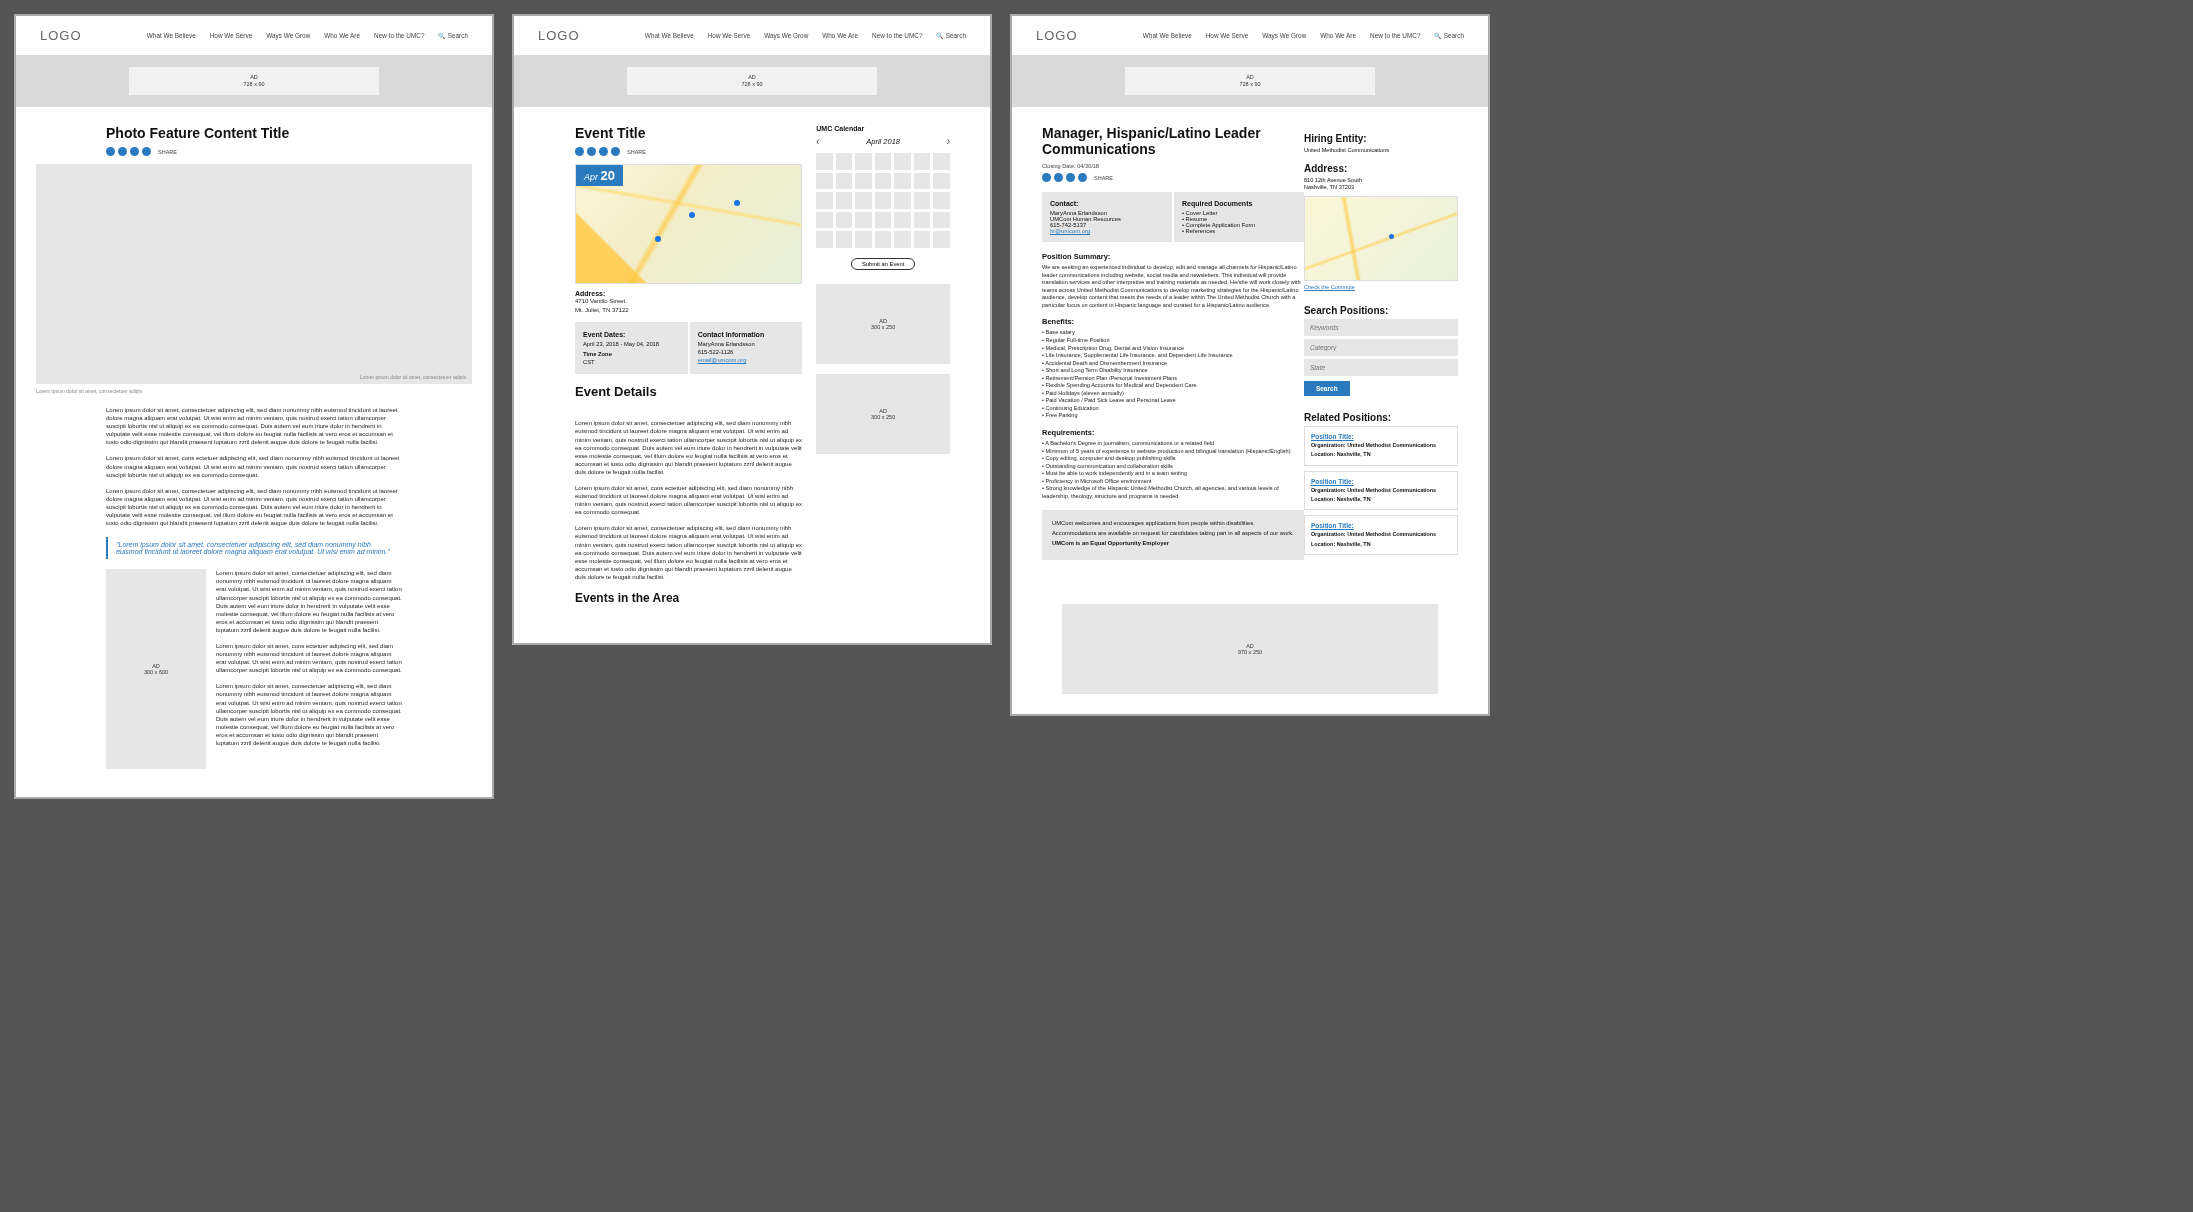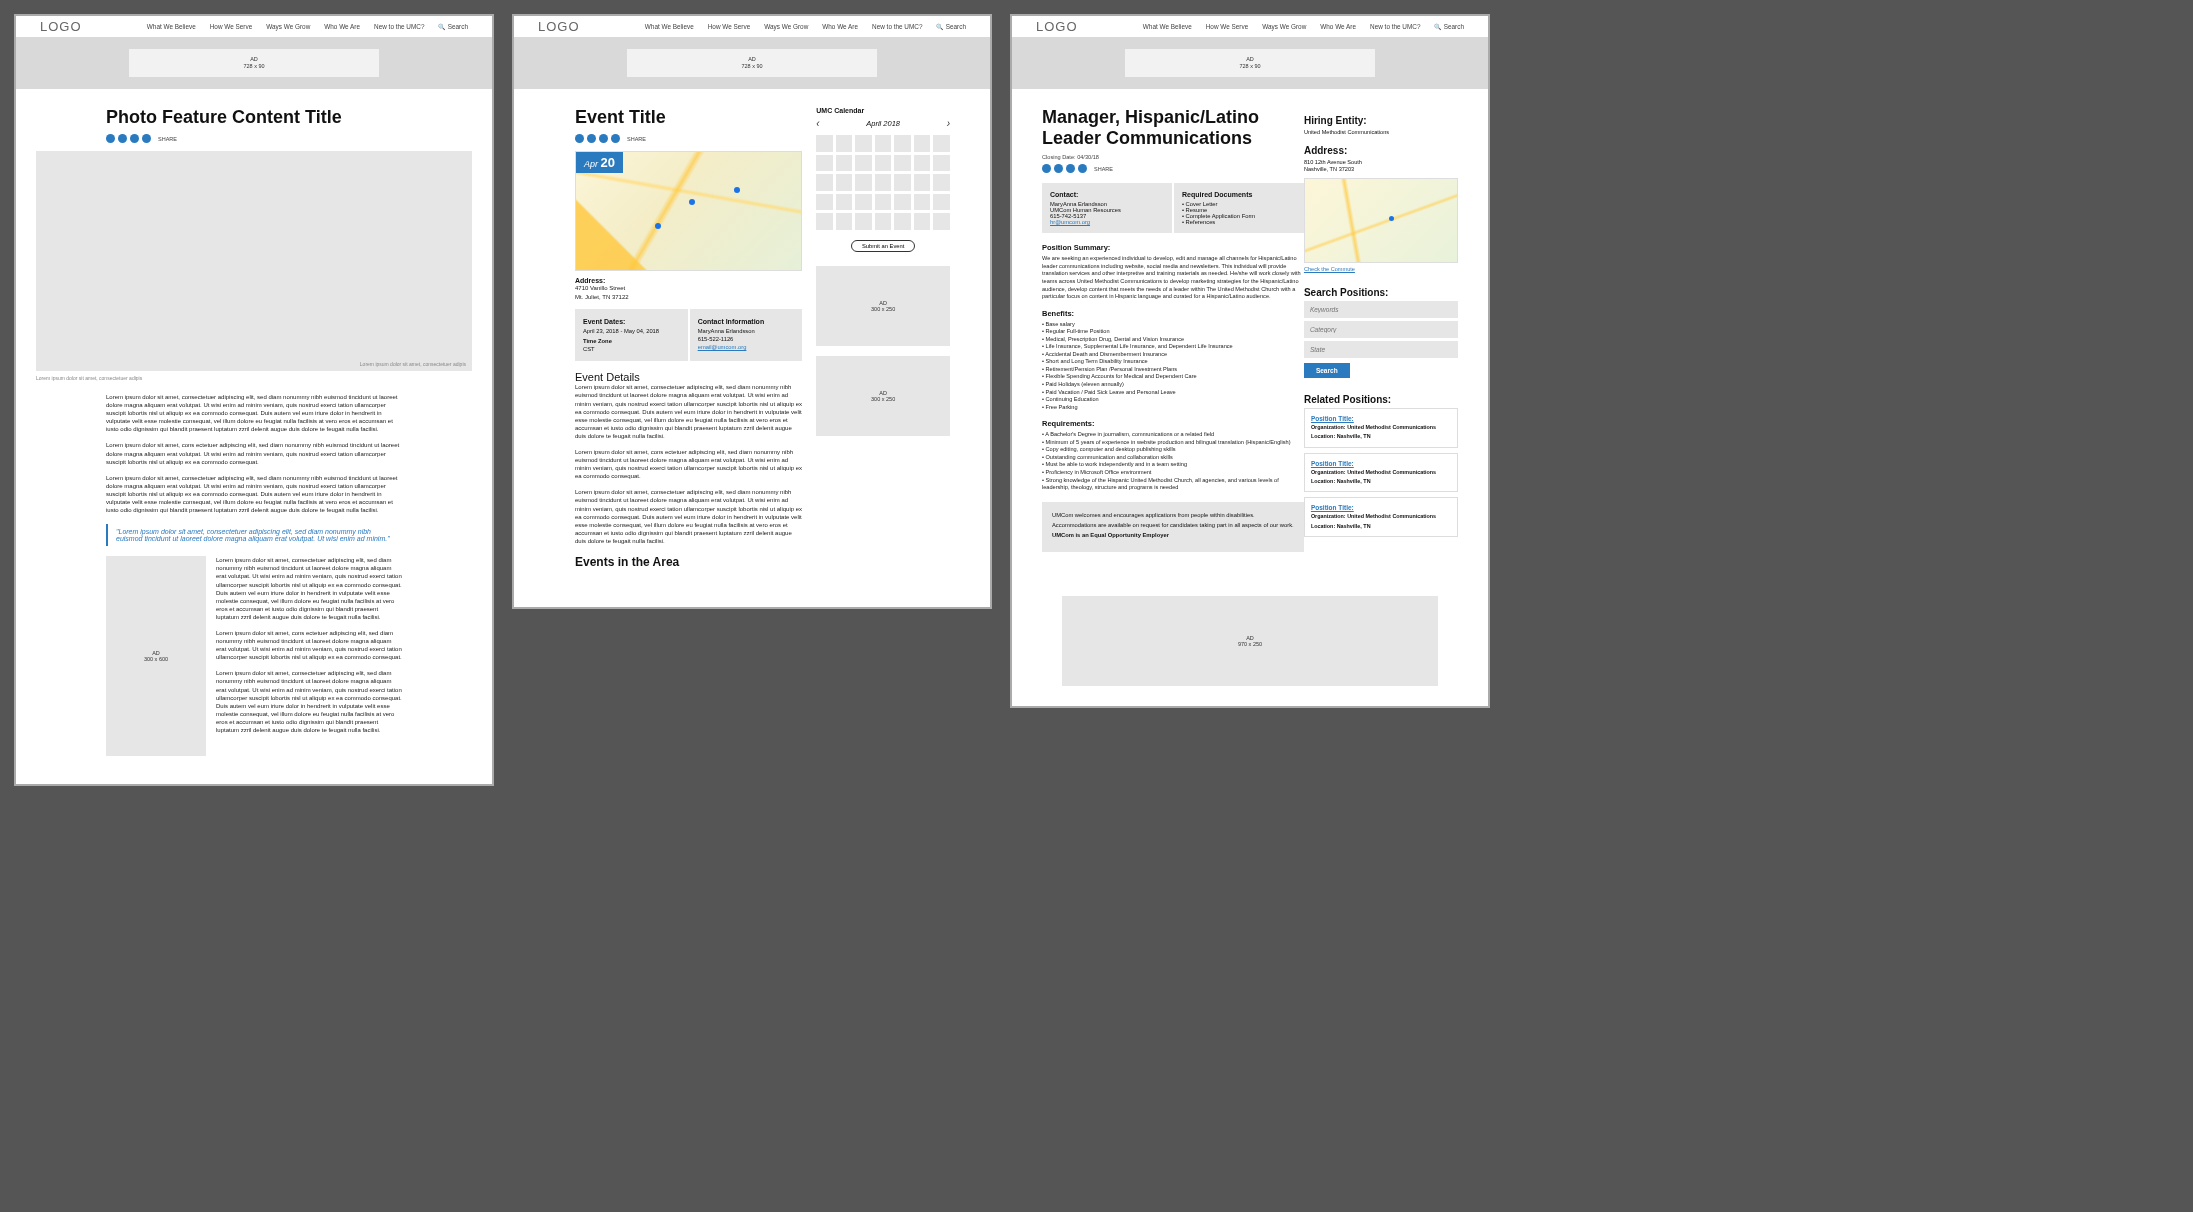--- a/index.html
+++ b/index.html
@@ -1,26 +1,26 @@
 <!DOCTYPE html>
 <html><head>
 <meta charset="utf-8">
 <style>
   * { box-sizing: border-box; margin: 0; padding: 0; }
   body { background: #555; font-family: Arial, Helvetica, sans-serif; padding: 14px; display: flex; gap: 18px; align-items: flex-start; }
   .frame { background: #fff; width: 480px; border: 2px solid #aaa; font-size: 6.4px; color: #111; position: relative; }
-  .topnav { display: flex; align-items: center; padding: 3px 24px; }
+  .topnav { display: flex; align-items: center; padding: 12px 24px; }
   .logo { font-size: 13px; color: #666; font-weight: 300; letter-spacing: 1px; }
   .navlinks { margin-left: auto; display: flex; gap: 14px; color: #444; }
   .navlinks span { cursor: pointer; }
   .adband { background: #d9d9d9; padding: 12px 0; display: flex; justify-content: center; }
   .adbox { background: #f2f2f2; color: #333; display: flex; flex-direction: column; align-items: center; justify-content: center; }
   .ad728 { width: 250px; height: 28px; font-size: 5.5px; line-height: 1.2; }
   .content { padding: 18px 90px 28px 90px; }
-  h1.title { font-size: 18px; font-weight: 800; margin-bottom: 6px; }
+  h1.title { font-size: 14px; font-weight: 800; margin-bottom: 6px; }
   .sharebar { display: flex; align-items: center; gap: 3px; margin-bottom: 8px; }
   .dot { width: 9px; height: 9px; border-radius: 50%; background: #2a7abf; }
   .sharetxt { font-size: 5.5px; color: #444; margin-left: 4px; }
   .hero { background: #e6e6e6; height: 220px; margin: 0 -70px 4px -70px; position: relative; }
   .hero .caption-inside { position: absolute; right: 6px; bottom: 4px; font-size: 5px; color: #888; }
   .caption-out { font-size: 5px; color: #888; margin: 0 -70px 12px -70px; }
   p.body { font-size: 6px; color: #222; line-height: 1.35; margin-bottom: 8px; }
   blockquote.quote { border-left: 2px solid #2a7abf; padding: 4px 8px; font-style: italic; color: #2a7abf; font-size: 7px; margin: 10px 0; }
   .twocol { display: flex; gap: 10px; margin-top: 8px; }
   .ad300 { width: 100px; height: 200px; background: #e6e6e6; display: flex; align-items: center; justify-content: center; font-size: 5.5px; flex-direction: column; color: #333; }
@@ -178,21 +178,21 @@
           <div style="font-weight:700;margin-top:2px">Time Zone</div>
           <div>CST</div>
         </div>
         <div class="info-blk">
           <h3>Contact Information</h3>
           <div>MaryAnna Erlandsson</div>
           <div>615-522-1126</div>
           <div class="link">email@umcom.org</div>
         </div>
       </div>
-      <h3 style="font-size:11px;font-weight:400;margin-bottom:0">Event Details</h3>
+      <h3 style="font-size:13px;font-weight:700;margin-bottom:20px">Event Details</h3>
       <p class="body">Lorem ipsum dolor sit amet, consectetuer adipiscing elit, sed diam nonummy nibh euismod tincidunt ut laoreet dolore magna aliquam erat volutpat. Ut wisi enim ad minim veniam, quis nostrud exerci tation ullamcorper suscipit lobortis nisl ut aliquip ex ea commodo consequat. Duis autem vel eum iriure dolor in hendrerit in vulputate velit esse molestie consequat, vel illum dolore eu feugiat nulla facilisis at vero eros et accumsan et iusto odio dignissim qui blandit praesent luptatum zzril delenit augue duis dolore te feugait nulla facilisi.</p>
       <p class="body">Lorem ipsum dolor sit amet, cons ectetuer adipiscing elit, sed diam nonummy nibh euismod tincidunt ut laoreet dolore magna aliquam erat volutpat. Ut wisi enim ad minim veniam, quis nostrud exerci tation ullamcorper suscipit lobortis nisl ut aliquip ex ea commodo consequat.</p>
       <p class="body">Lorem ipsum dolor sit amet, consectetuer adipiscing elit, sed diam nonummy nibh euismod tincidunt ut laoreet dolore magna aliquam erat volutpat. Ut wisi enim ad minim veniam, quis nostrud exerci tation ullamcorper suscipit lobortis nisl ut aliquip ex ea commodo consequat. Duis autem vel eum iriure dolor in hendrerit in vulputate velit esse molestie consequat, vel illum dolore eu feugiat nulla facilisis at vero eros et accumsan et iusto odio dignissim qui blandit praesent luptatum zzril delenit augue duis dolore te feugait nulla facilisi.</p>
       <h2 class="sub">Events in the Area</h2>
     </div>
     <div class="ev-right">
       <h3>UMC Calendar</h3>
       <div class="cal-head">
         <span class="arrow">‹</span>
         <span>April 2018</span>

